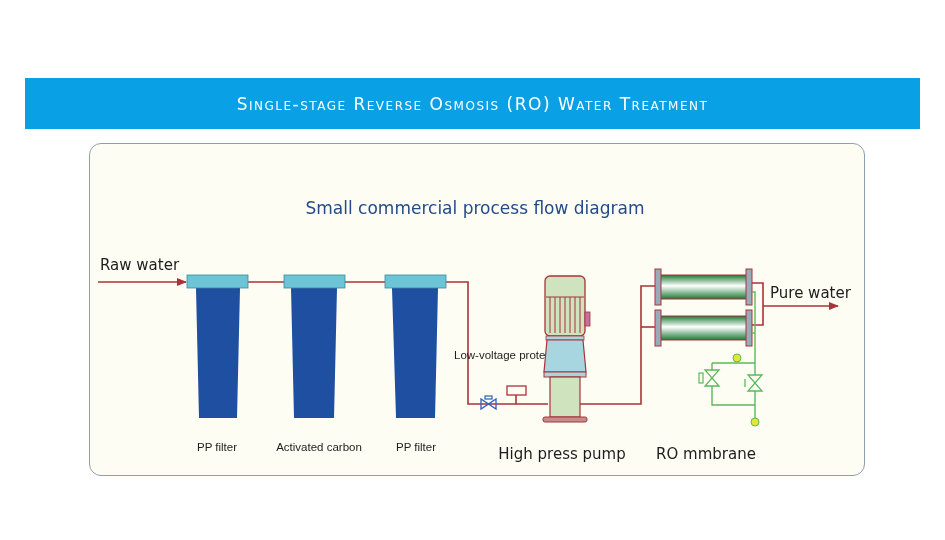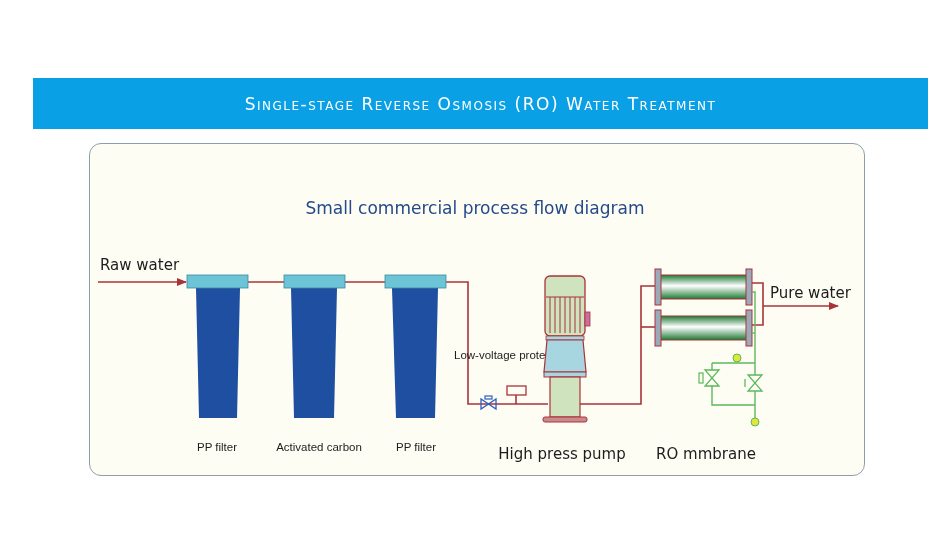--- a/index.html
+++ b/index.html
@@ -3,21 +3,21 @@
 <meta charset="utf-8">
 <style>
   html, body { margin: 0; padding: 0; }
   body {
     width: 945px; height: 540px; background: #ffffff; position: relative; overflow: hidden;
     font-family: "Liberation Sans", sans-serif;
   }
   .banner {
     position: absolute; left: 25px; top: 78px; width: 895px; height: 51px;
     background: #0aa0e6;
-    display: flex; align-items: center; justify-content: center; margin-left: 8px;
+    display: flex; align-items: center; justify-content: center;
   }
   .banner-title {
     color: #ffffff; font-family: "DejaVu Sans", sans-serif; font-variant: small-caps;
     font-size: 17px; letter-spacing: 1.5px; font-weight: normal;
     transform: scaleY(1.05);
   }
   .panel {
     position: absolute; left: 89px; top: 143px; width: 776px; height: 333px;
     background: #fefdf4; border: 1.5px solid #8c9fb0; border-radius: 12px;
     box-sizing: border-box;

